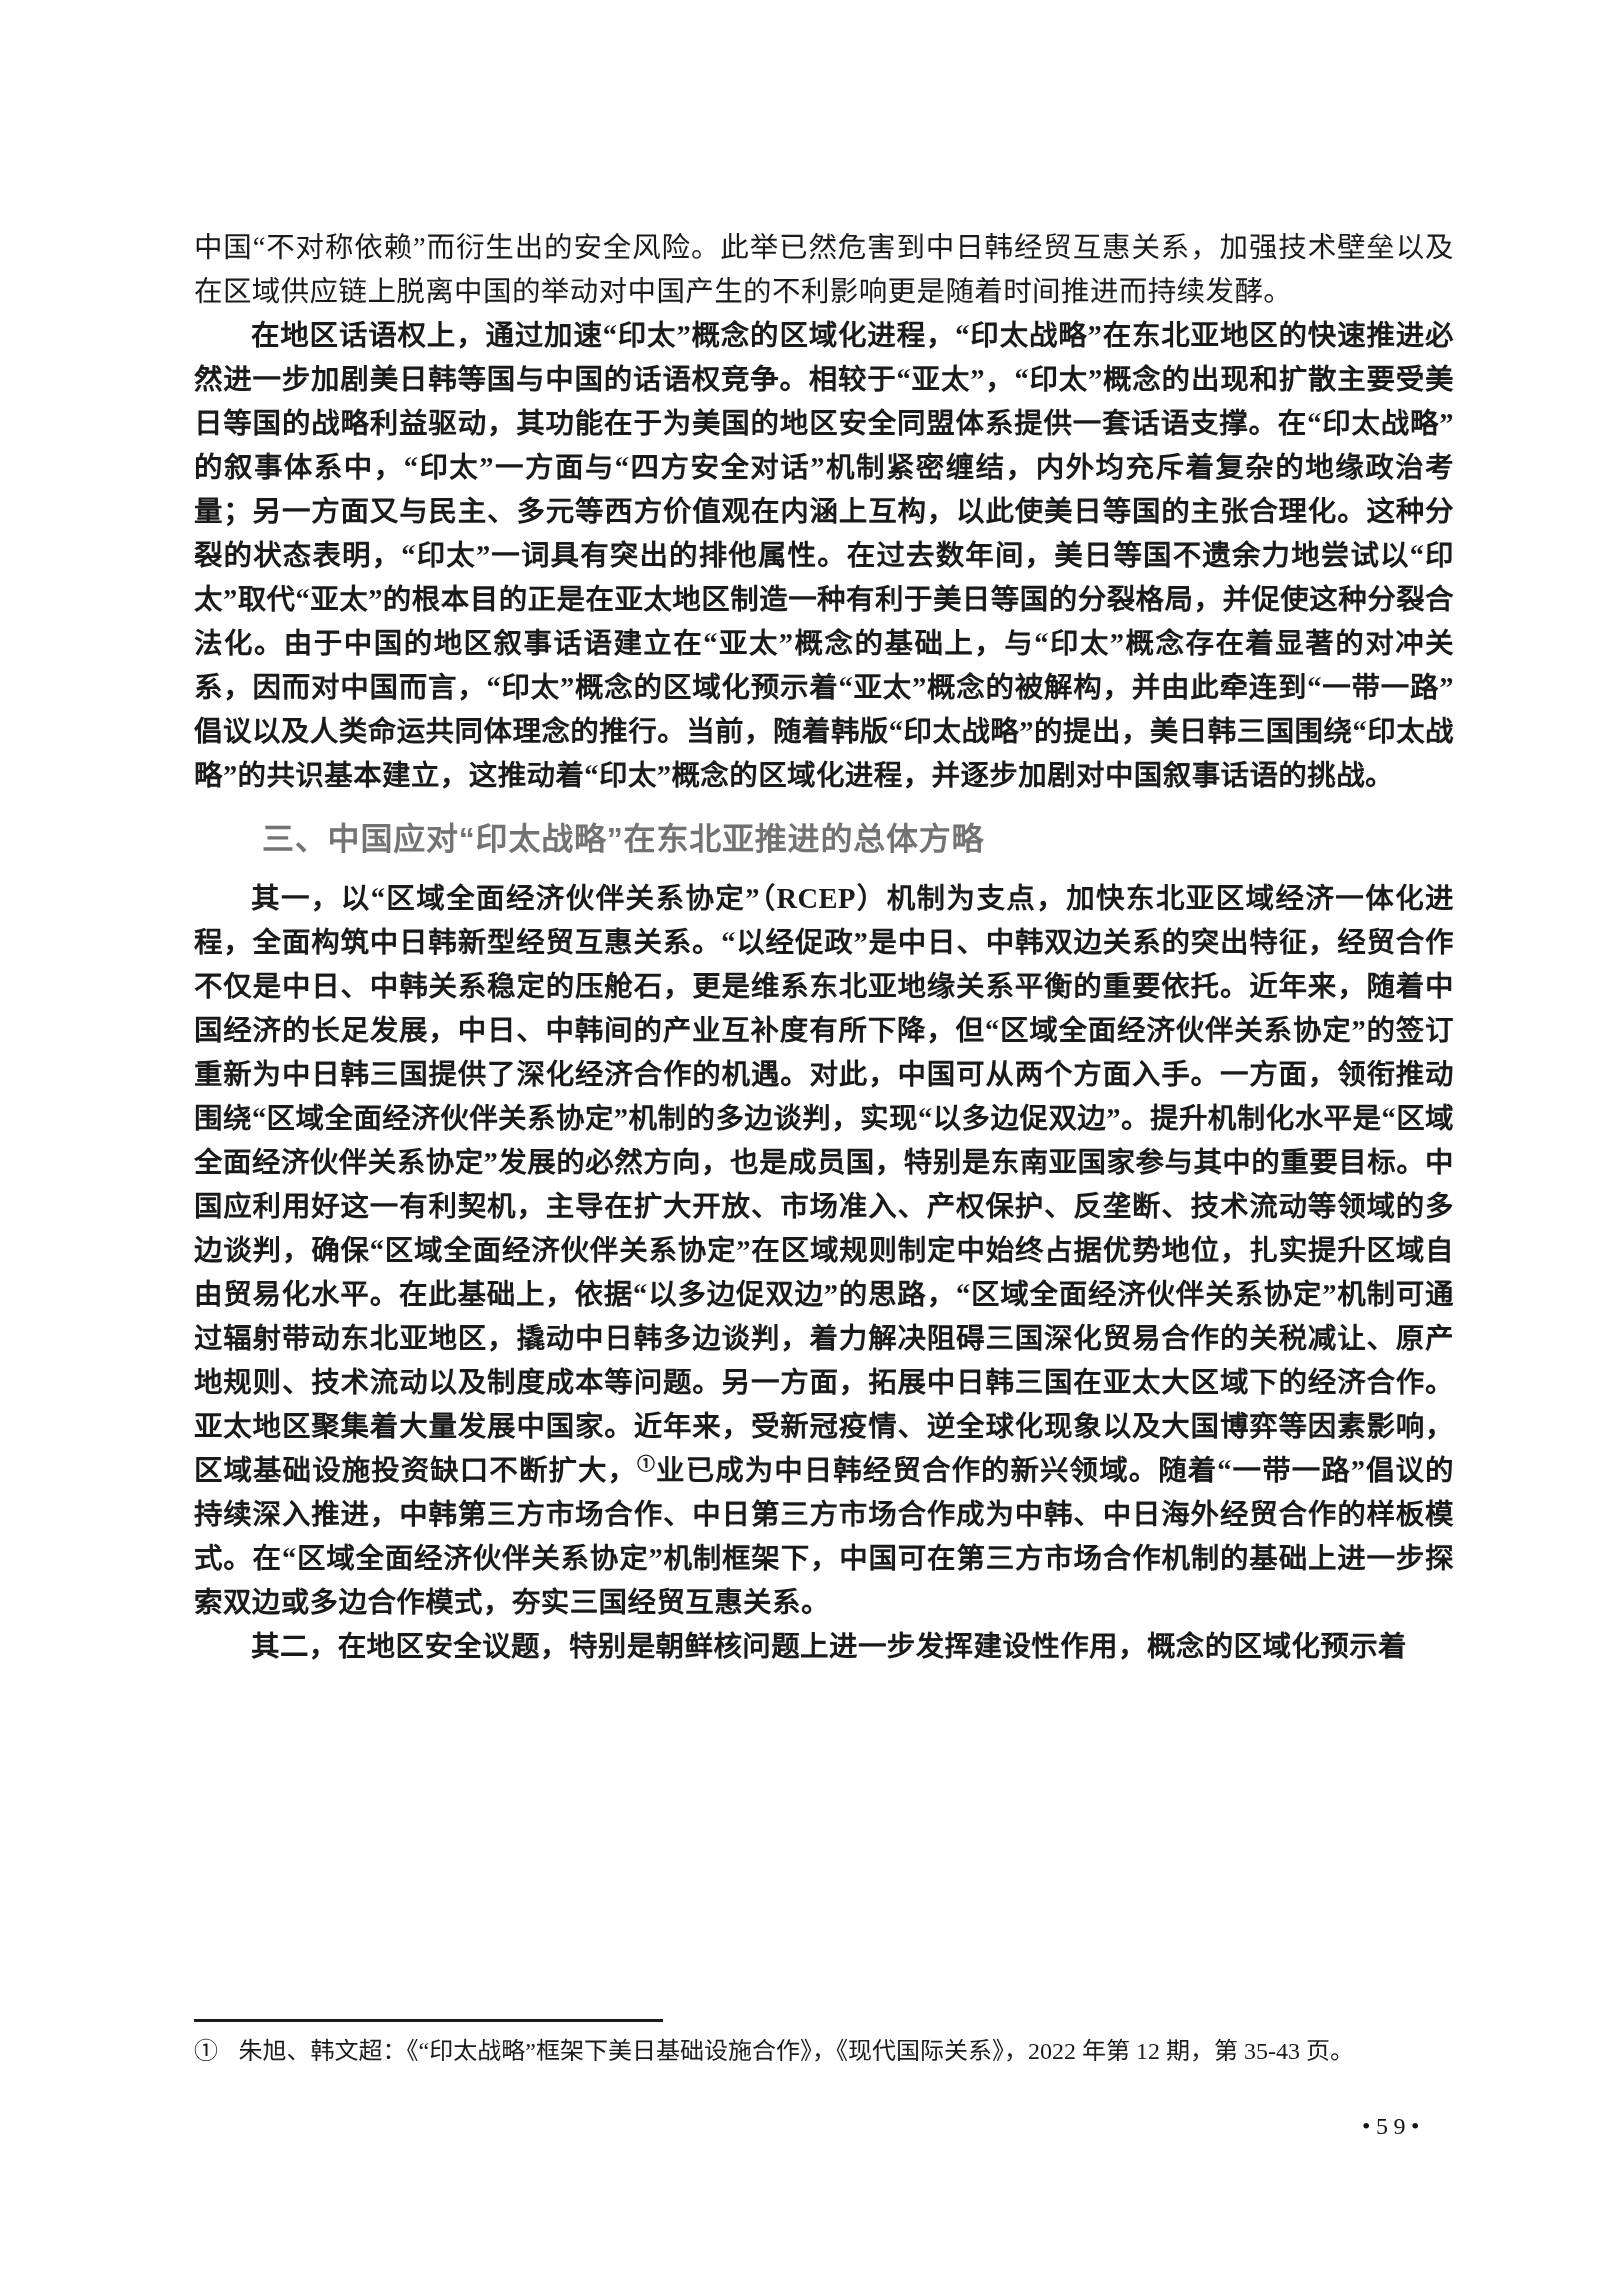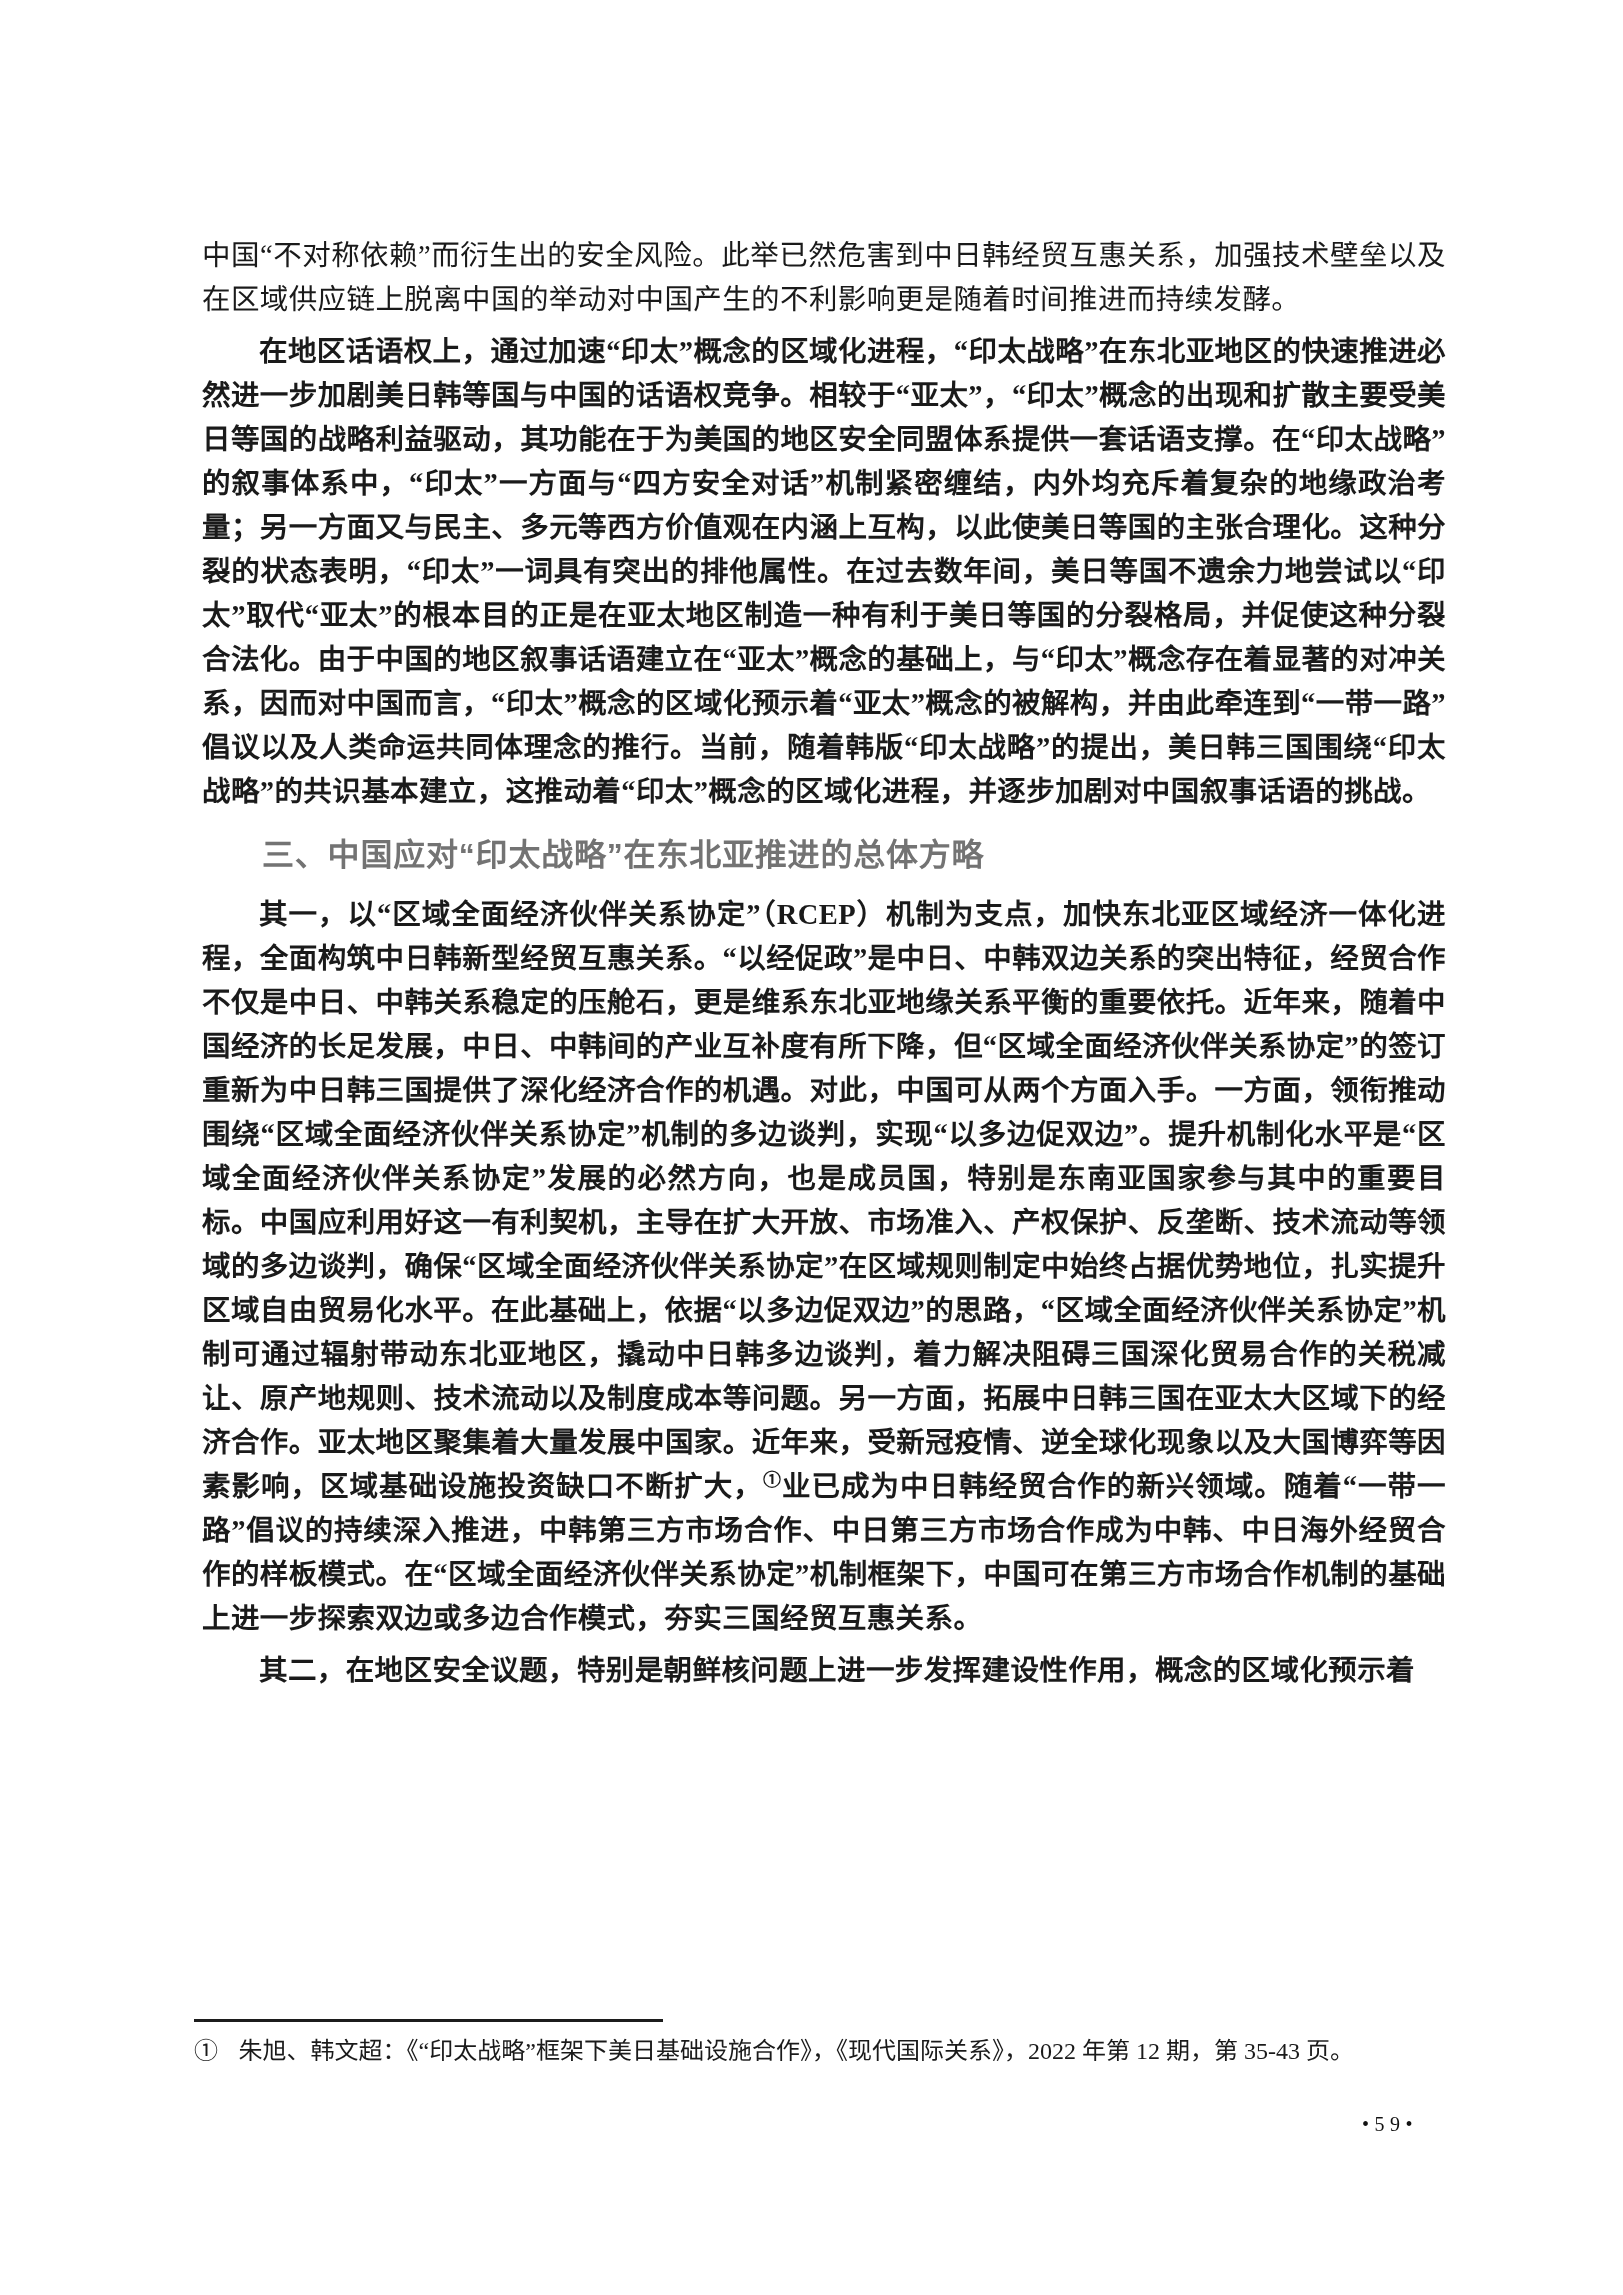--- a/index.html
+++ b/index.html
@@ -16,21 +16,21 @@
     font-family: "Liberation Serif", "DejaVu Serif", serif;
     color: #1a1a1a;
   }
   .content {
     position: absolute;
     left: 194px;
     top: 226px;
     width: 1260px;
   }
   .body-text {
-    margin: 8px;
+    margin: 0;
     font-size: 28.5px;
     line-height: 44px;
     text-align: justify;
     letter-spacing: 0.4px;
   }
   .body-text.indent {
     text-indent: 2em;
     font-weight: bold;
   }
   .section-heading {
@@ -65,21 +65,21 @@
     line-height: 36px;
     text-align: justify;
   }
   .fn-marker {
     margin-right: 20.6px;
   }
   .page-number {
     position: absolute;
     left: 1362px;
     top: 2113px;
-    font-size: 20px;
+    font-size: 24px;
     letter-spacing: 5.5px;
     color: #111111;
     white-space: nowrap;
   }
 </style>
 </head>
 <body>
 
 <div class="page">
 

